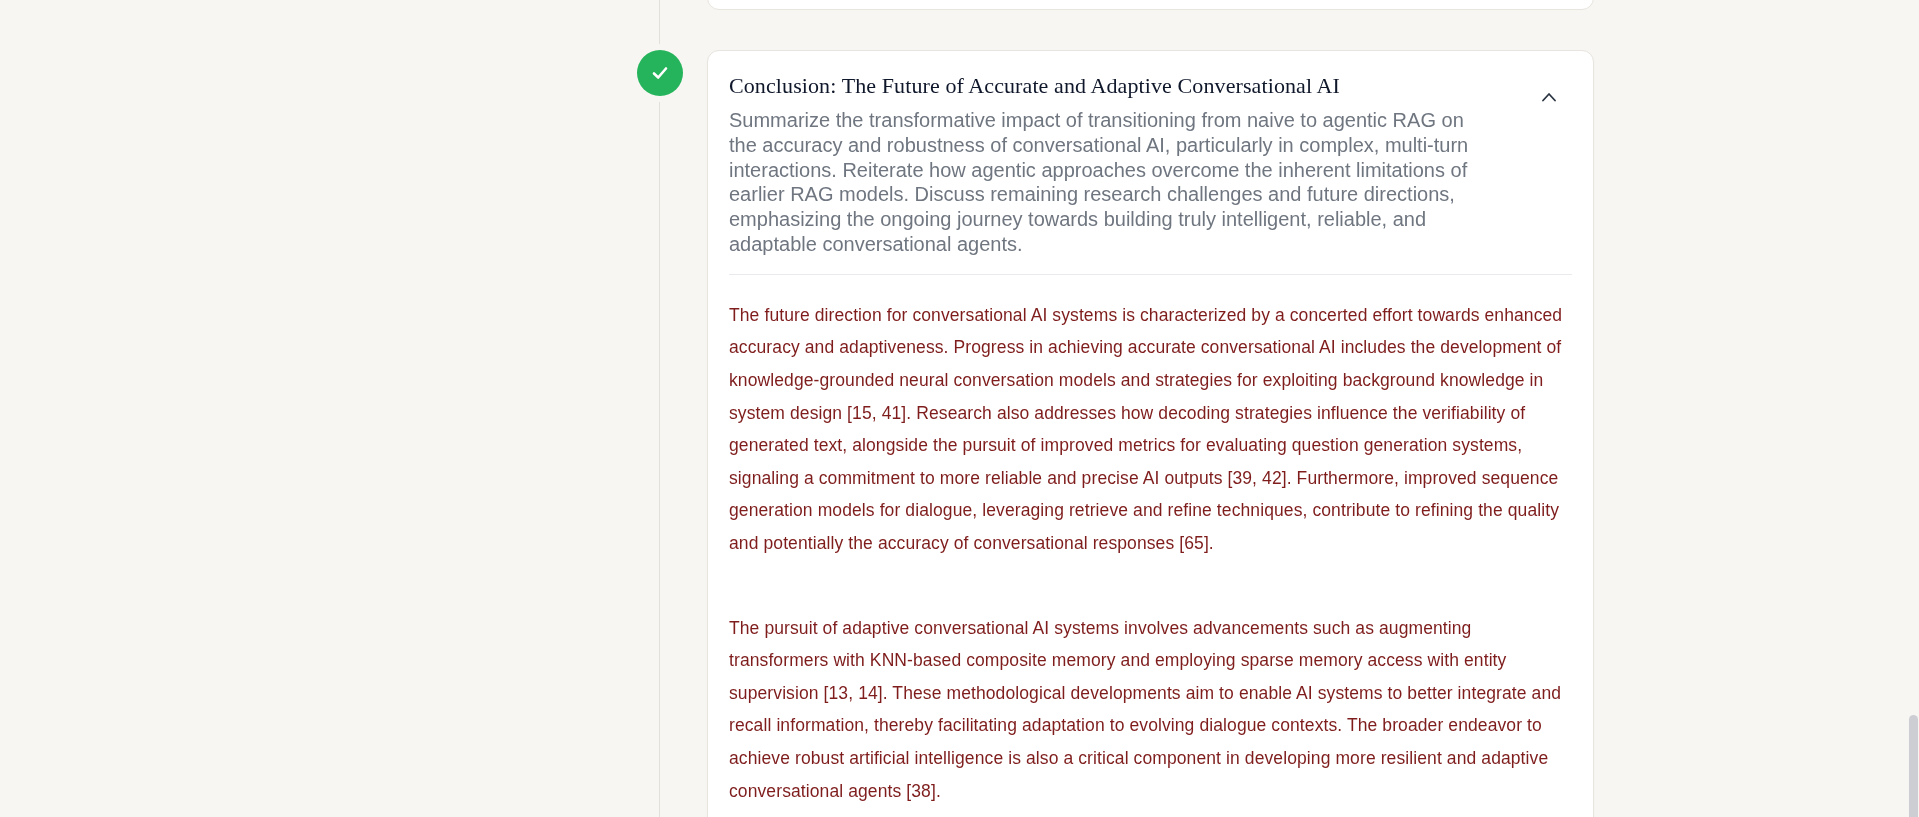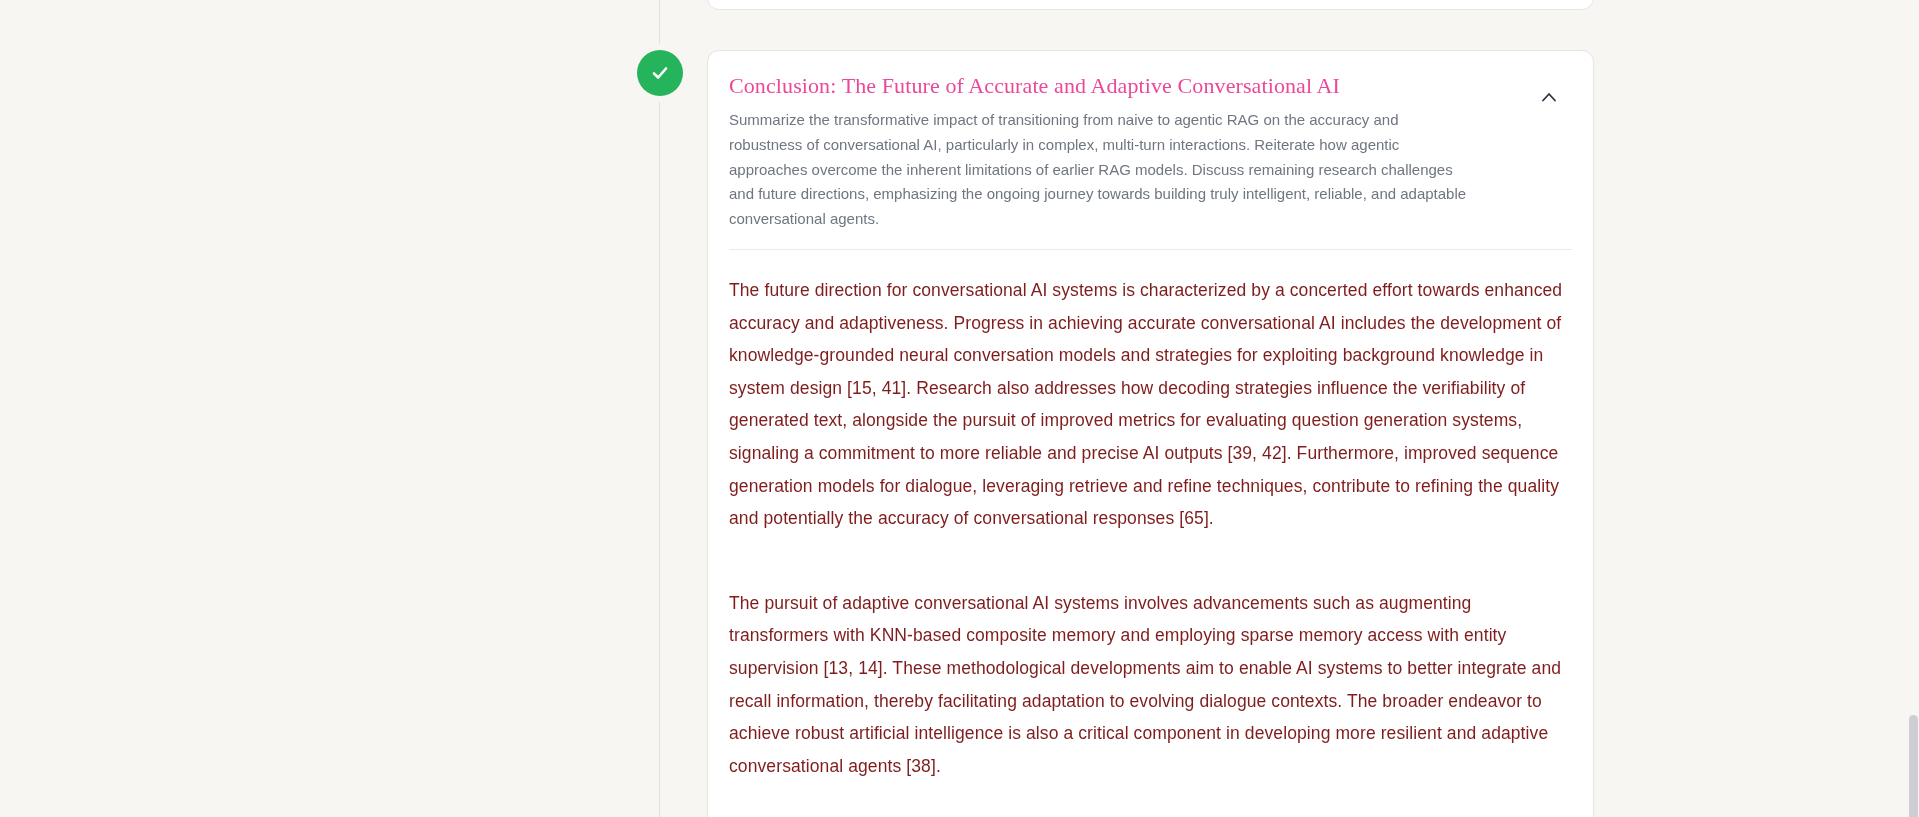--- a/index.html
+++ b/index.html
@@ -72,28 +72,28 @@
   .card-header {
     position: relative;
     padding: 20px 24px 0 21px;
   }
 
   .card-title {
     font-family: "Liberation Serif", "DejaVu Serif", serif;
     font-weight: 500;
     font-size: 22px;
     line-height: 29px;
-    color: #ec4899;
+    color: #0f172a;
     letter-spacing: 0.1px;
   }
 
   .card-summary {
     margin-top: 8px;
     max-width: 745px;
-    font-size: 15px;
+    font-size: 20px;
     line-height: 24.8px;
     color: #6f7680;
   }
 
   .collapse-btn {
     position: absolute;
     top: 32px;
     right: 30px;
     width: 28px;
     height: 28px;

